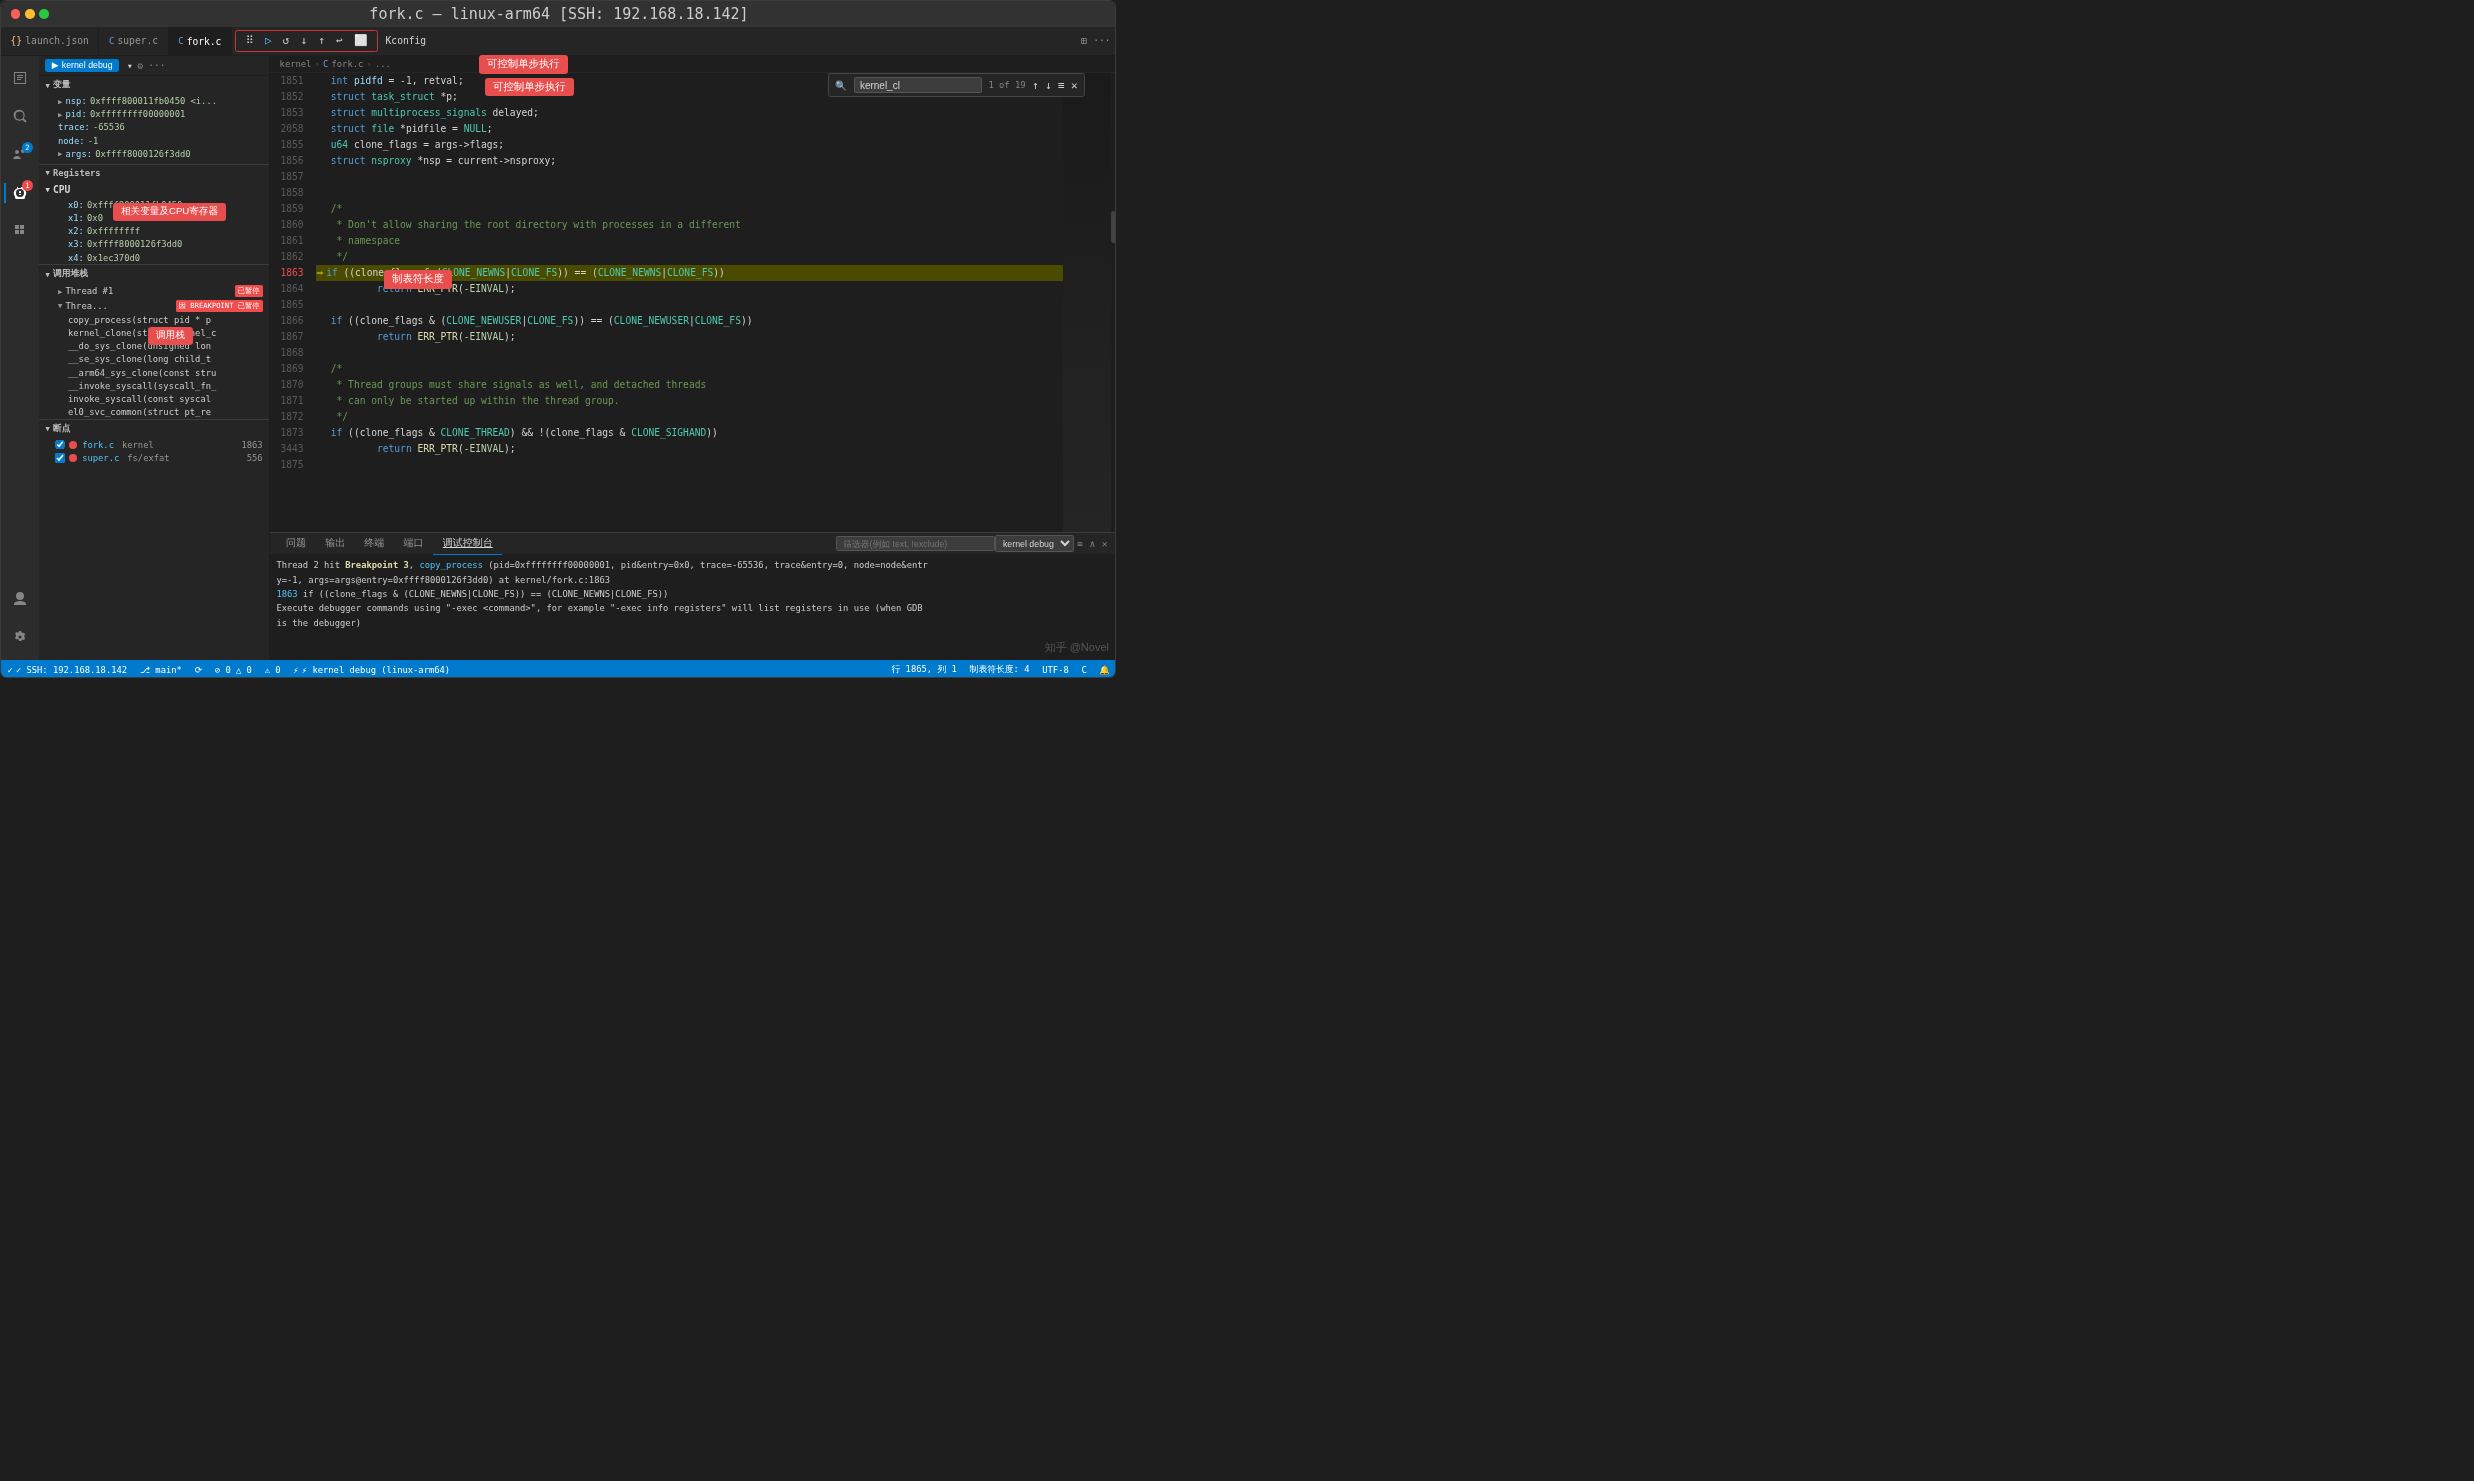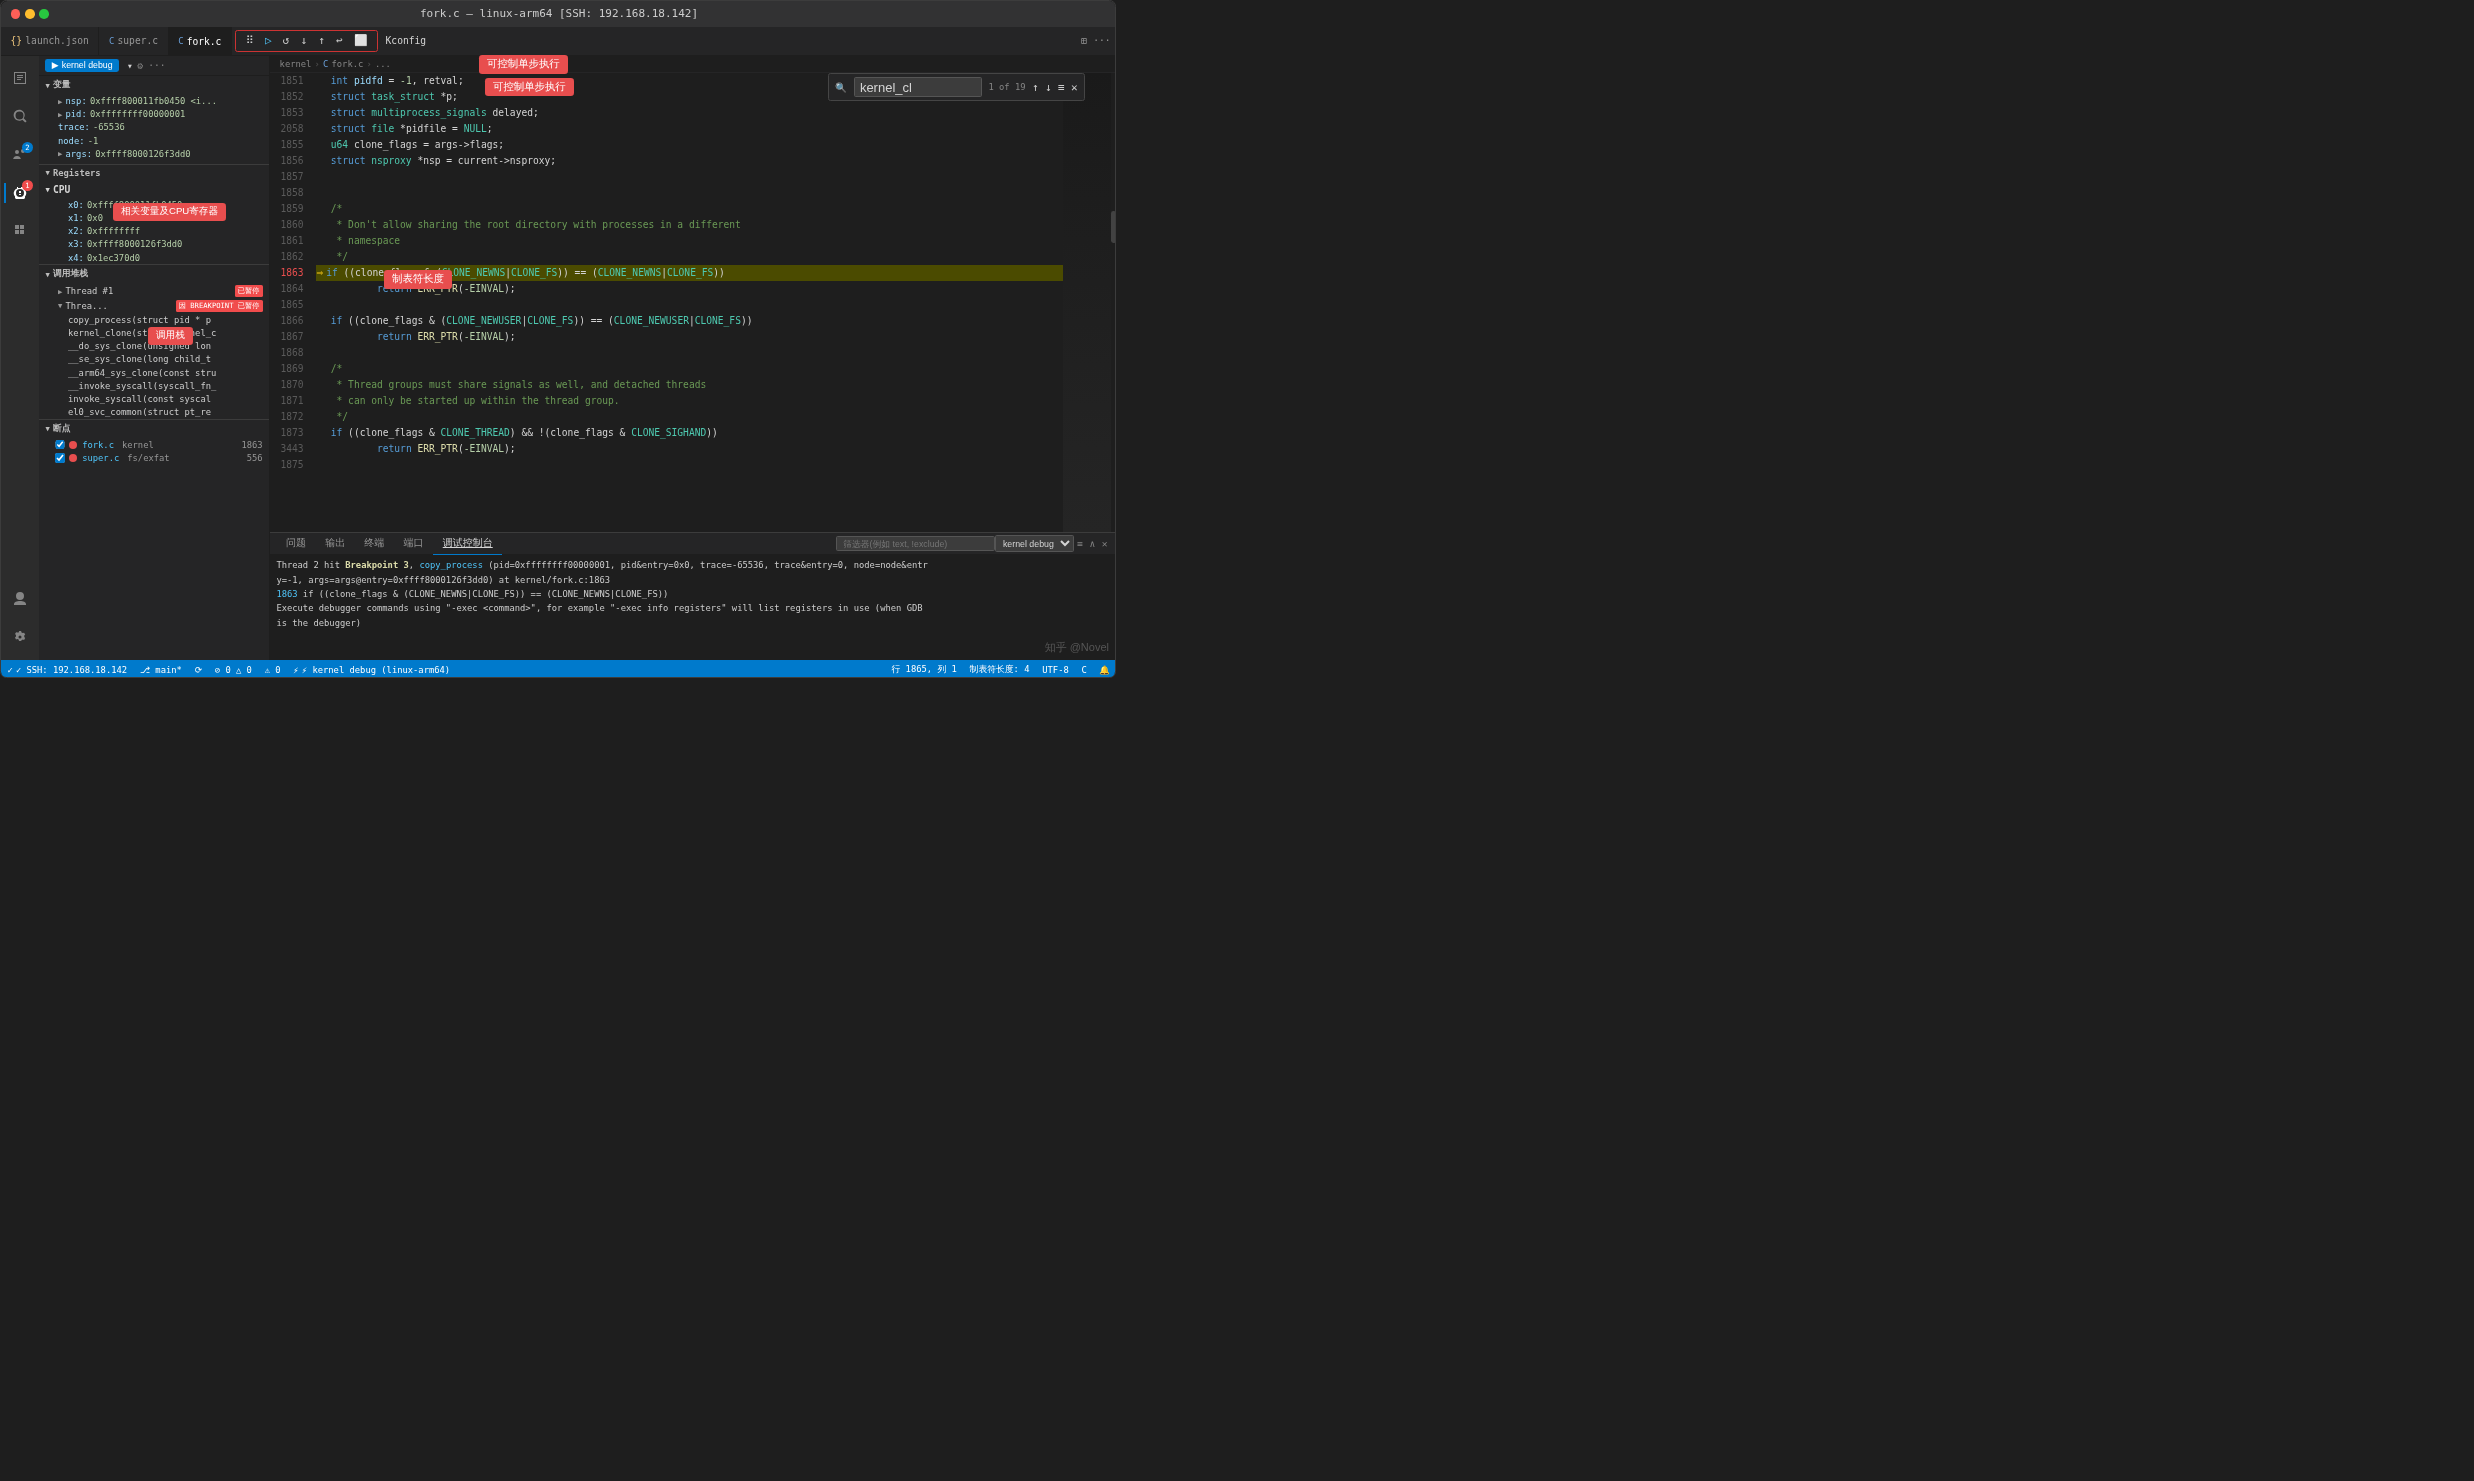--- a/index.html
+++ b/index.html
@@ -36,21 +36,21 @@
       border-radius: 50%;
     }
     .tl-red { background: #ff5f57; }
     .tl-yellow { background: #ffbd2e; }
     .tl-green { background: #28c840; }
     .titlebar-title {
       position: absolute;
       left: 50%;
       transform: translateX(-50%);
       color: #ccc;
-      font-size: 11px;
+      font-size: 15px;
     }
 
     
     .app-container {
       display: flex;
       flex-direction: column;
       height: calc(100% - 25.5px);
     }
 
     
@@ -343,21 +343,21 @@
       padding: 3.2px 6.4px;
       gap: 6.4px;
       z-index: 10;
       border-radius: 2.4px;
     }
     .find-input {
       background: #3c3c3c;
       border: 0.8px solid #555;
       color: #d4d4d4;
       padding: 1.6px 4.8px;
-      font-size: 13px;
+      font-size: 10px;
       width: 128px;
       border-radius: 1.6px;
     }
     .find-count { color: #858585; font-size: 8.8px; }
     .find-btn { color: #ccc; cursor: pointer; font-size: 11px; }
 
     
     .line-numbers {
       width: 40px;
       background: #1e1e1e;

